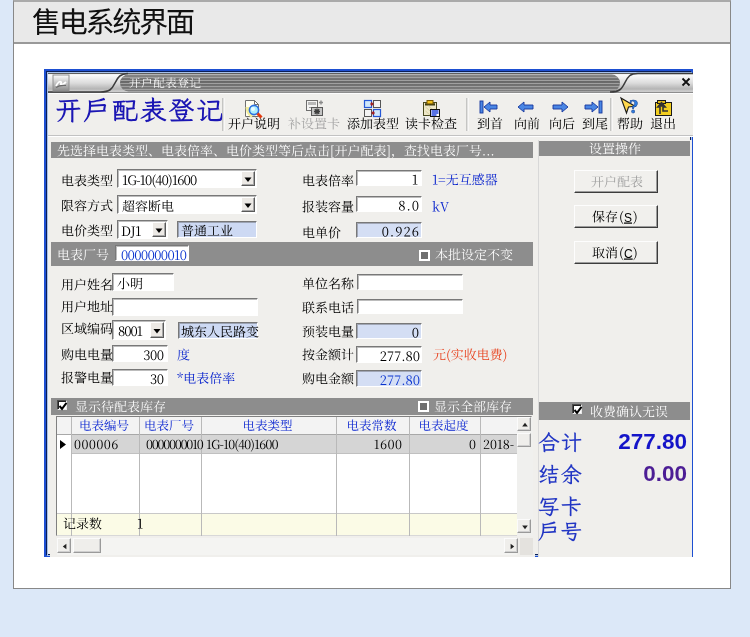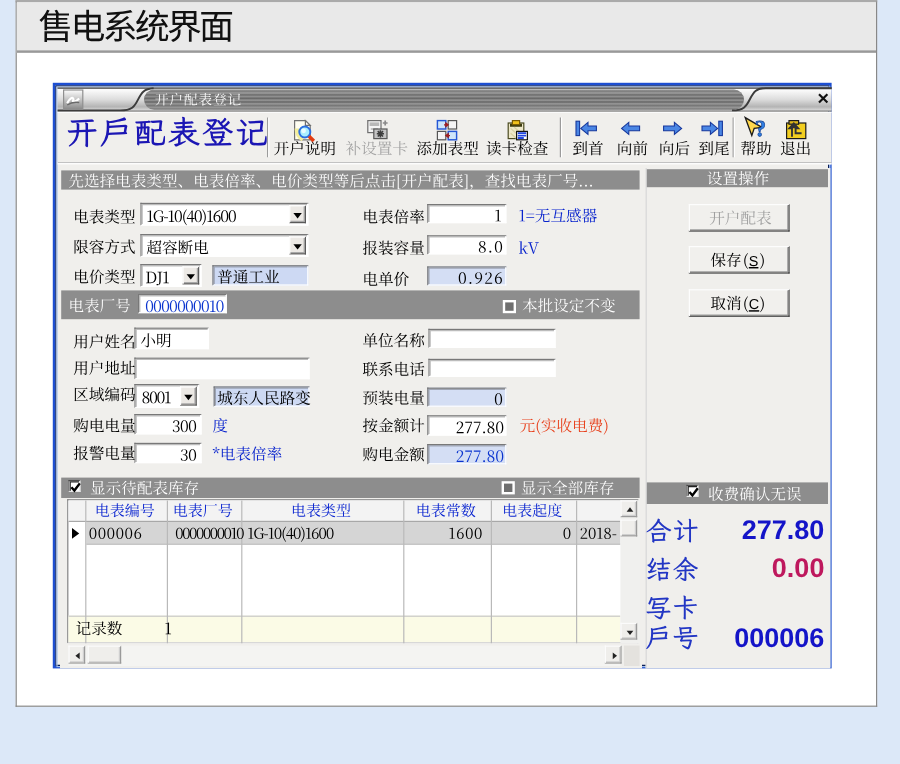--- a/index.html
+++ b/index.html
@@ -58,22 +58,21 @@
     <div style="position:absolute;left:504px;top:538px;width:14px;height:15px;background:#efeeeb;border:1px solid;border-color:#fbfbfb #9a9a9a #9a9a9a #fbfbfb;box-shadow:inset -1px -1px 0 #cfcfcf"></div>
     <div style="position:absolute;left:520px;top:538px;width:13px;height:17px;background:#e4e2de"></div>
     <div style="position:absolute;left:538px;top:140px;width:154px;height:417px;background:#f0efec;border-left:1px solid #d8d8d8"></div>
     <div style="position:absolute;left:539px;top:141px;width:151px;height:15px;background:#8d8d8d"></div>
     <div style="position:absolute;left:574px;top:170px;width:84px;height:23px;background:#f1f0ed;border:1px solid;border-color:#fdfdfd #3c3c3c #3c3c3c #fdfdfd;box-shadow:inset -1px -1px 0 #9c9c9c"></div>
     <div style="position:absolute;left:574px;top:205px;width:84px;height:23px;background:#f1f0ed;border:1px solid;border-color:#fdfdfd #3c3c3c #3c3c3c #fdfdfd;box-shadow:inset -1px -1px 0 #9c9c9c"></div>
     <div style="position:absolute;left:574px;top:241px;width:84px;height:23px;background:#f1f0ed;border:1px solid;border-color:#fdfdfd #3c3c3c #3c3c3c #fdfdfd;box-shadow:inset -1px -1px 0 #9c9c9c"></div>
     <div style="position:absolute;left:539px;top:402px;width:151px;height:18px;background:#8d8d8d"></div>
     <div style="position:absolute;left:572px;top:404px;width:10px;height:10px;background:#fff;border:1px solid;border-color:#4c4c4c #e8e8e8 #e8e8e8 #4c4c4c;box-shadow:inset 1px 1px 0 #222"></div>
     <div style="position:absolute;left:487px;top:428.5px;width:200px;text-align:right;font-family:'Liberation Sans',sans-serif;font-weight:bold;font-size:22.5px;color:#1414c8;letter-spacing:0px">277.80</div>
-    <div style="position:absolute;left:487px;top:460.5px;width:200px;text-align:right;font-family:'Liberation Sans',sans-serif;font-weight:bold;font-size:22.5px;color:#be185d;letter-spacing:0px">0.00</div>
-    <div style="position:absolute;left:487px;top:518.5px;width:200px;text-align:right;font-family:'Liberation Sans',sans-serif;font-weight:bold;font-size:22.5px;color:#1414c8;letter-spacing:0px">000006</div>
+    <div style="position:absolute;left:487px;top:460.5px;width:200px;text-align:right;font-family:'Liberation Sans',sans-serif;font-weight:bold;font-size:22.5px;color:#4c1d95;letter-spacing:0px">0.00</div>
 <svg width="750" height="637" style="position:absolute;left:0;top:0">
 <defs>
         <path id="g0" d="M250 38C201 151 119 261 32 333C47 346 75 376 85 389C115 362 146 329 175 293V625H249V585H902V526H579V451H834V398H579V329H831V275H579V207H879V150H592C579 116 555 73 534 39L466 59C482 87 499 120 511 150H273C290 120 306 90 320 60ZM174 657V962H248V914H766V962H843V657ZM248 852V720H766V852ZM506 329V398H249V329ZM506 275H249V207H506ZM506 451V526H249V451Z"></path>
         <path id="g1" d="M452 472V616H204V472ZM531 472H788V616H531ZM452 402H204V259H452ZM531 402V259H788V402ZM126 185V751H204V689H452V795C452 912 485 943 597 943C622 943 791 943 818 943C925 943 949 890 962 738C939 732 907 718 887 704C880 834 870 867 814 867C778 867 632 867 602 867C542 867 531 855 531 797V689H865V185H531V42H452V185Z"></path>
         <path id="g2" d="M286 656C233 728 150 802 70 850C90 861 121 886 136 900C212 846 301 764 361 683ZM636 690C719 754 822 846 872 902L936 857C882 800 779 712 695 651ZM664 436C690 460 718 488 745 517L305 546C455 472 608 380 756 268L698 220C648 261 593 300 540 337L295 349C367 298 440 234 507 164C637 151 760 133 855 110L803 47C641 88 350 115 107 127C115 144 124 174 126 192C214 188 308 182 401 174C336 242 262 302 236 319C206 341 182 356 162 359C170 378 181 411 183 426C204 418 235 414 438 402C353 455 280 495 245 511C183 542 138 561 106 565C115 585 126 620 129 635C157 624 196 619 471 598V860C471 871 468 875 451 876C435 877 380 877 320 874C332 895 345 927 349 949C422 949 472 948 505 936C539 924 547 903 547 861V592L796 574C825 607 849 638 866 664L926 628C885 567 799 475 722 406Z"></path>
         <path id="g3" d="M698 528V844C698 918 715 940 785 940C799 940 859 940 873 940C935 940 953 902 958 766C939 761 909 749 894 735C891 856 887 874 865 874C853 874 806 874 797 874C775 874 772 871 772 844V528ZM510 530C504 728 481 835 317 896C334 910 355 938 364 957C545 883 576 754 584 530ZM42 827 59 901C149 872 267 835 379 798L367 733C246 769 123 806 42 827ZM595 56C614 97 639 151 649 185H407V253H587C542 315 473 407 450 429C431 447 406 454 387 459C395 475 409 513 412 532C440 520 482 515 845 481C861 508 876 534 886 554L949 519C919 461 854 367 800 297L741 327C763 356 786 389 807 422L532 445C577 390 634 312 676 253H948V185H660L724 165C712 133 687 78 664 38ZM60 457C75 450 98 445 218 428C175 491 136 540 118 559C86 596 63 621 41 625C50 645 62 682 66 698C87 685 121 674 369 620C367 604 366 575 368 554L179 591C255 503 330 396 393 288L326 248C307 285 286 323 263 358L140 371C202 285 264 176 310 71L234 36C190 157 116 286 92 319C70 353 51 376 33 380C43 401 55 441 60 457Z"></path>
         <path id="g4" d="M311 609V668C311 743 294 840 118 906C134 920 159 947 169 966C364 888 388 766 388 670V609ZM231 302H461V411H231ZM536 302H768V411H536ZM231 136H461V243H231ZM536 136H768V243H536ZM629 609V958H706V611C769 654 840 689 911 711C922 692 945 663 962 647C843 616 723 552 646 474H845V72H157V474H357C280 553 160 620 45 653C62 669 84 696 95 716C227 669 366 579 449 474H559C597 524 647 570 703 609Z"></path>
         <path id="g5" d="M389 546H601V659H389ZM389 485V374H601V485ZM389 720H601V837H389ZM58 106V178H444C437 219 426 266 416 304H104V960H176V907H820V960H896V304H493L532 178H945V106ZM176 837V374H320V837ZM820 837H670V374H820Z"></path>
         <path id="g6" d="M832 69 785 127H78L87 157H305V446V465H39L47 494H304C297 673 248 822 40 942L51 956C308 850 364 678 372 494H622V956H633C668 956 690 939 690 933V494H945C959 494 968 489 971 478C939 446 886 403 886 403L840 465H690V157H891C905 157 915 152 917 141C884 110 832 69 832 69ZM373 444V157H622V465H373Z"></path>
         <path id="g7" d="M452 34 441 40C471 78 510 139 523 187C589 232 644 103 452 34ZM250 489C252 455 253 422 253 392V232H786V489ZM188 193V393C188 577 169 779 41 946L56 958C194 833 236 665 248 518H786V578H796C819 578 851 563 852 556V242C869 239 885 231 891 224L813 164L777 203H265L188 169Z"></path>

